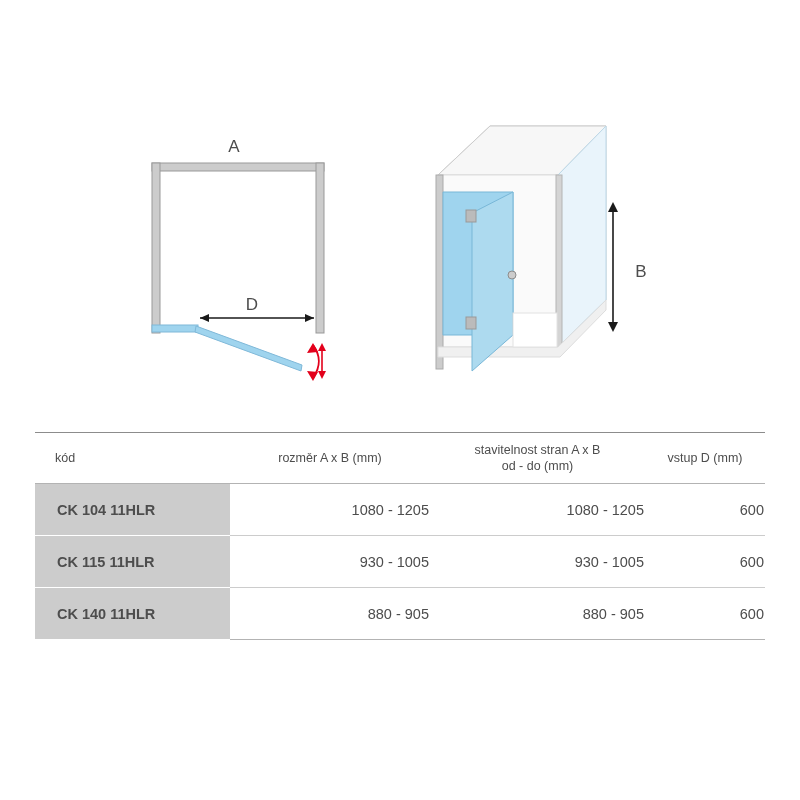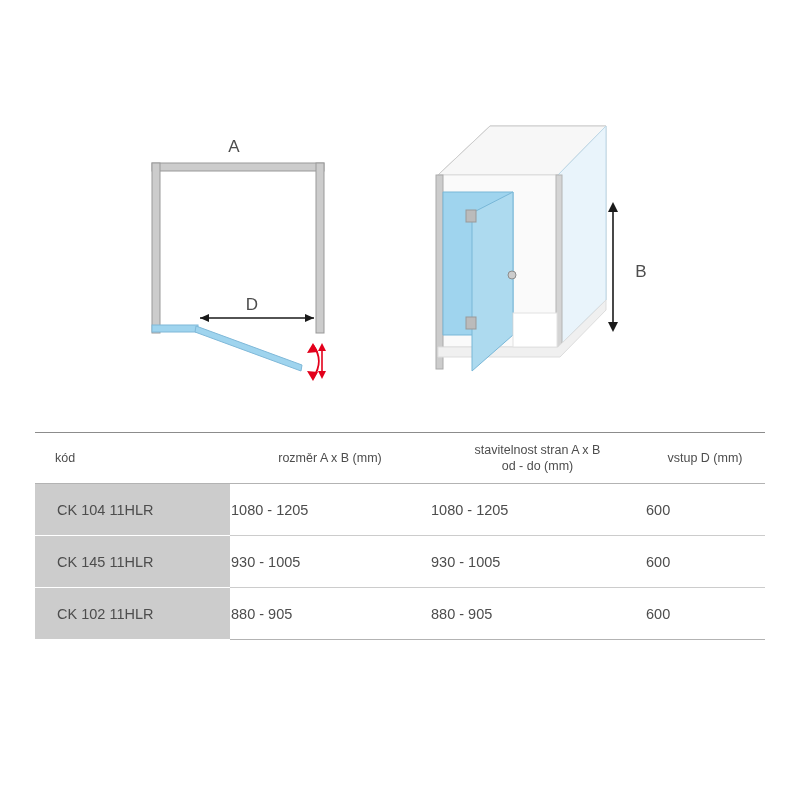--- a/index.html
+++ b/index.html
@@ -68,29 +68,29 @@
   }
   table.spec thead th.left {
     text-align: left;
     padding-left: 20px;
   }
   table.spec tbody td {
     font-size: 14.5px;
     color: #4d4d4d;
     height: 49px;
     border-bottom: 1px solid #cccccc;
-    text-align: left;
+    text-align: right;
     vertical-align: middle;
   }
   table.spec tbody tr:last-child td {
     border-bottom: 1px solid #b3b3b3;
   }
   table.spec tbody td.code {
     background: #cccccc;
-    font-weight: normal;
+    font-weight: bold;
     text-align: left;
     padding-left: 22px;
     border-bottom: 1px solid #ffffff;
     color: #4d4d4d;
   }
   table.spec tbody tr:last-child td.code {
     border-bottom: 1px solid #ffffff;
   }
 </style>
 </head>
@@ -184,27 +184,27 @@
         </tr>
       </thead>
       <tbody>
         <tr>
           <td class="code">CK 104 11HLR</td>
           <td>1080 - 1205</td>
           <td>1080 - 1205</td>
           <td>600</td>
         </tr>
         <tr>
-          <td class="code">CK 145 11HLR</td>
+          <td class="code">CK 115 11HLR</td>
           <td>930 - 1005</td>
           <td>930 - 1005</td>
           <td>600</td>
         </tr>
         <tr>
-          <td class="code">CK 102 11HLR</td>
+          <td class="code">CK 140 11HLR</td>
           <td>880 - 905</td>
           <td>880 - 905</td>
           <td>600</td>
         </tr>
       </tbody>
     </table>
   </div>
 
 </div>
 

